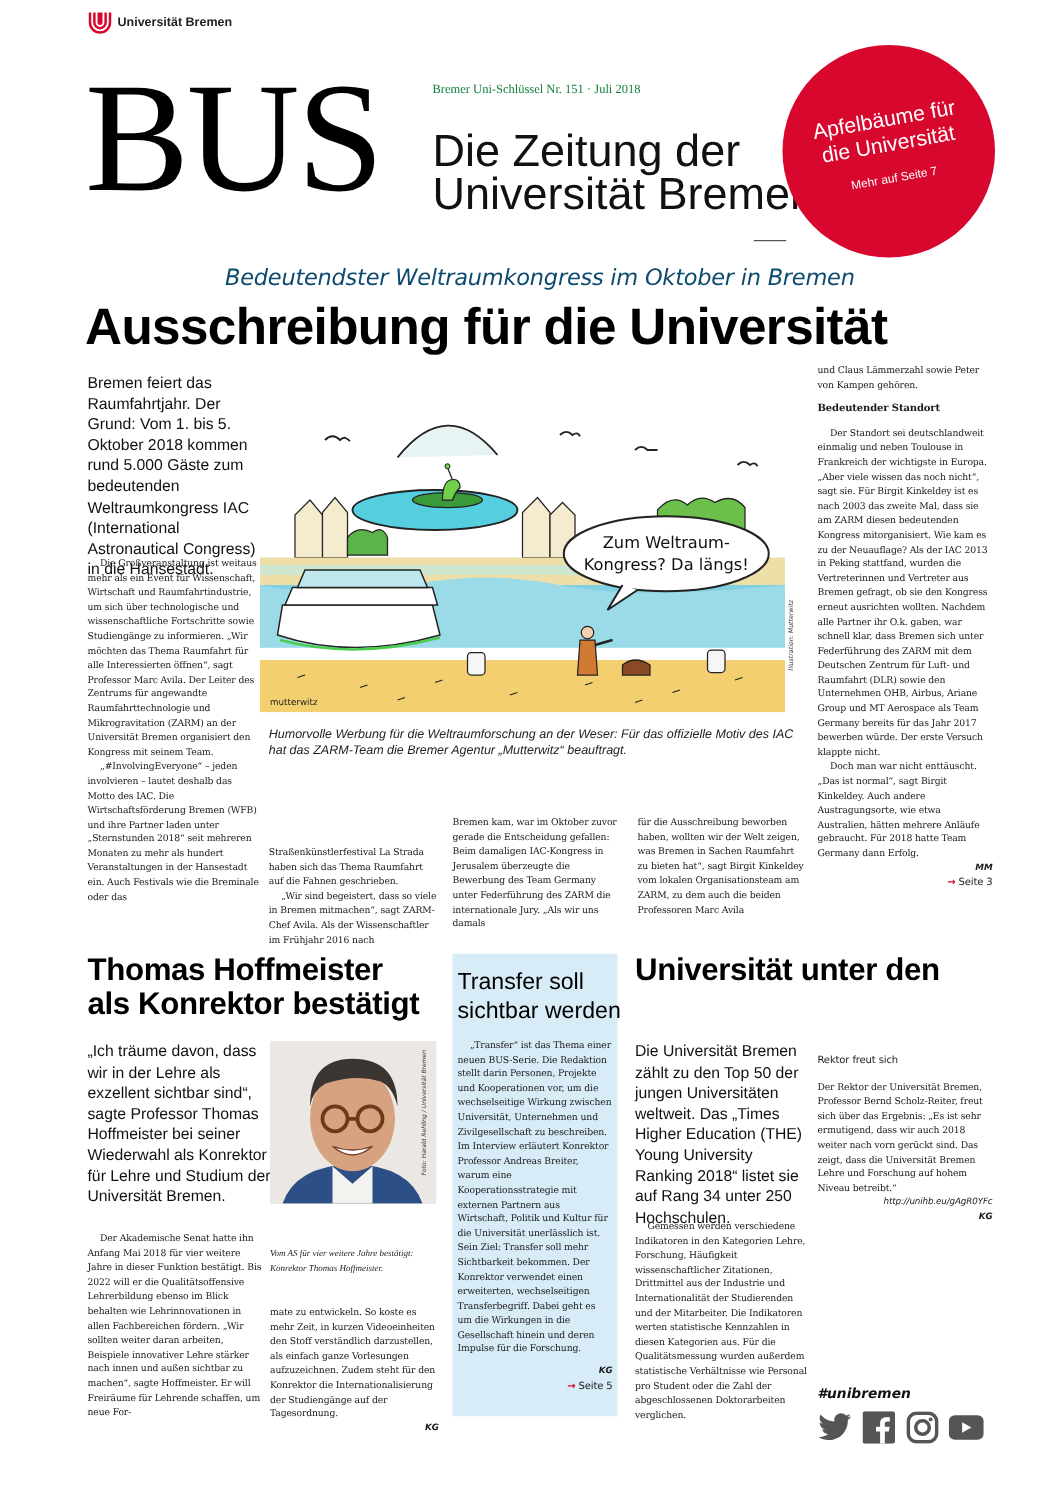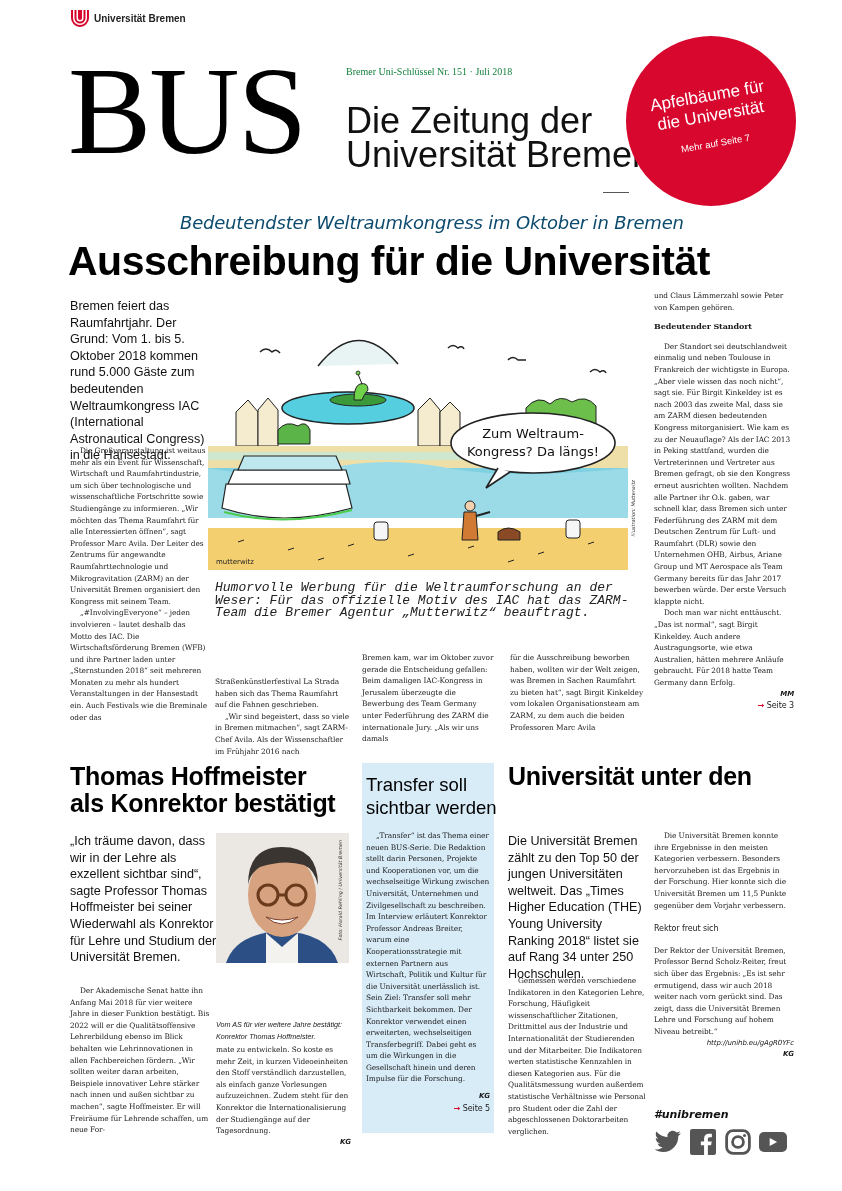--- a/index.html
+++ b/index.html
@@ -23,37 +23,37 @@
   #badge .s { font-size:9.5px; margin-top:12px; }
   #badge-line { left:603px; top:192px; width:26px; height:1px; background:#555; }
 
   
   #kicker { left:180px; top:212px; font-family:"DejaVu Sans", sans-serif; font-style:italic; font-size:18px; color:#0c4a6e; letter-spacing:-0.2px; }
   #headline { left:68px; top:238px; font-family:"Liberation Sans", sans-serif; font-weight:bold; font-size:41px; letter-spacing:-0.5px; color:#000; }
   #lead-main { left:70px; top:298px; width:140px; }
   #col1 { left:70px; top:445px; width:138px; }
   #illus { left:208px; top:300px; width:420px; height:270px; overflow:hidden; }
   #illus-credit { left:630px; top:480px; writing-mode:vertical-rl; transform:rotate(180deg); font-size:5px; color:#333; font-family:"DejaVu Sans", sans-serif; font-style:italic; }
-  #caption-main { left:215px; top:582px; width:420px; font-family:Liberation Mono, monospace; font-style:italic; font-size:13px; line-height:12.5px; color:#222; }
+  #caption-main { left:215px; top:582px; width:420px; font-family:Liberation Sans, sans-serif; font-style:italic; font-size:10px; line-height:12.5px; color:#222; }
   #col2 { left:215px; top:676px; width:135px; }
   #col3 { left:362px; top:652px; width:135px; }
   #col4 { left:510px; top:652px; width:135px; }
   #col5 { left:654px; top:290px; width:140px; }
   .subhead { font-family:"DejaVu Serif", serif; font-weight:bold; font-size:8px; margin:8px 0 8px 0; }
   .sig { font-family:"DejaVu Sans", sans-serif; font-style:italic; font-weight:bold; font-size:7px; text-align:right; }
   .ref { font-family:"DejaVu Sans", sans-serif; font-size:8px; text-align:right; }
   .ref .arrow { color:#d7072e; font-weight:bold; }
 
   
   .h2 { font-family:"Liberation Sans", sans-serif; font-weight:bold; font-size:25px; line-height:27px; color:#000; letter-spacing:-0.3px; }
   #hoff-title { left:70px; top:763px; }
   #hoff-lead { left:70px; top:833px; width:150px; }
   #hoff-photo { left:216px; top:833px; width:133px; height:130px; background:#e8e6e2; overflow:hidden; }
   #hoff-photo-credit { left:338px; top:840px; writing-mode:vertical-rl; transform:rotate(180deg); font-size:4.8px; color:#333; font-style:italic; font-family:"DejaVu Sans", sans-serif; }
-  #hoff-caption { left:216px; top:998px; width:135px; font-family:Liberation Sans, sans-serif; font-style:italic; font-size:7.2px; line-height:11.5px; color:#222;margin-top:21px; }
+  #hoff-caption { left:216px; top:998px; width:135px; font-family:Liberation Serif, serif; font-style:italic; font-size:7.2px; line-height:11.5px; color:#222; }
   #hoff-col1 { left:70px; top:985px; width:140px; }
   #hoff-col2 { left:216px; top:1044px; width:135px; }
 
   #transfer-box { left:362px; top:763px; width:132px; height:370px; background:#d8ecf8; }
   #transfer-title { left:366px; top:773px; font-size:18.5px; line-height:23px; font-weight:normal; font-family:"Liberation Sans", sans-serif; color:#000; }
   #transfer-body { left:366px; top:830px; width:124px; }
 
   #rank-title { left:508px; top:763px; }
   #rank-lead { left:508px; top:833px; width:140px; }
   #rank-col1 { left:508px; top:975px; width:140px; }
@@ -247,21 +247,20 @@
 </div>
 
 <div id="rank-title" class="abs h2">
   <div>Universität unter den</div>
 </div>
 <div id="rank-lead" class="abs lead">Die Universität Bremen zählt zu den Top 50 der jungen Universitäten weltweit. Das „Times Higher Education (THE) Young University Ranking 2018“ listet sie auf Rang 34 unter 250 Hochschulen.</div>
 <div id="rank-col1" class="abs body-text">
   <p>Gemessen werden verschiedene Indikatoren in den Kategorien Lehre, Forschung, Häufigkeit wissenschaftlicher Zitationen, Drittmittel aus der Industrie und Internationalität der Studierenden und der Mitarbeiter. Die Indikatoren werten statistische Kennzahlen in diesen Kategorien aus. Für die Qualitätsmessung wurden außerdem statistische Verhältnisse wie Personal pro Student oder die Zahl der abgeschlossenen Doktorarbeiten verglichen.</p>
 </div>
 <div id="rank-col2" class="abs body-text">
-  <p>Die Universität Bremen konnte ihre Ergebnisse in den meisten Kategorien verbessern. Besonders hervorzuheben ist das Ergebnis in der Forschung. Hier konnte sich die Universität Bremen um 11,5 Punkte gegenüber dem Vorjahr verbessern.</p>
   <div id="rektor-sub">Rektor freut sich</div>
   <p class="noind">Der Rektor der Universität Bremen, Professor Bernd Scholz-Reiter, freut sich über das Ergebnis: „Es ist sehr ermutigend, dass wir auch 2018 weiter nach vorn gerückt sind. Das zeigt, dass die Universität Bremen Lehre und Forschung auf hohem Niveau betreibt.“</p>
   <div id="url">http://unihb.eu/gAgR0YFc</div>
   <div class="sig">KG</div>
 </div>
 
 <div id="hashtag" class="abs">#unibremen</div>
 <div id="social" class="abs">
   <span class="ic">
     <svg width="28" height="24" viewBox="0 0 24 20">

